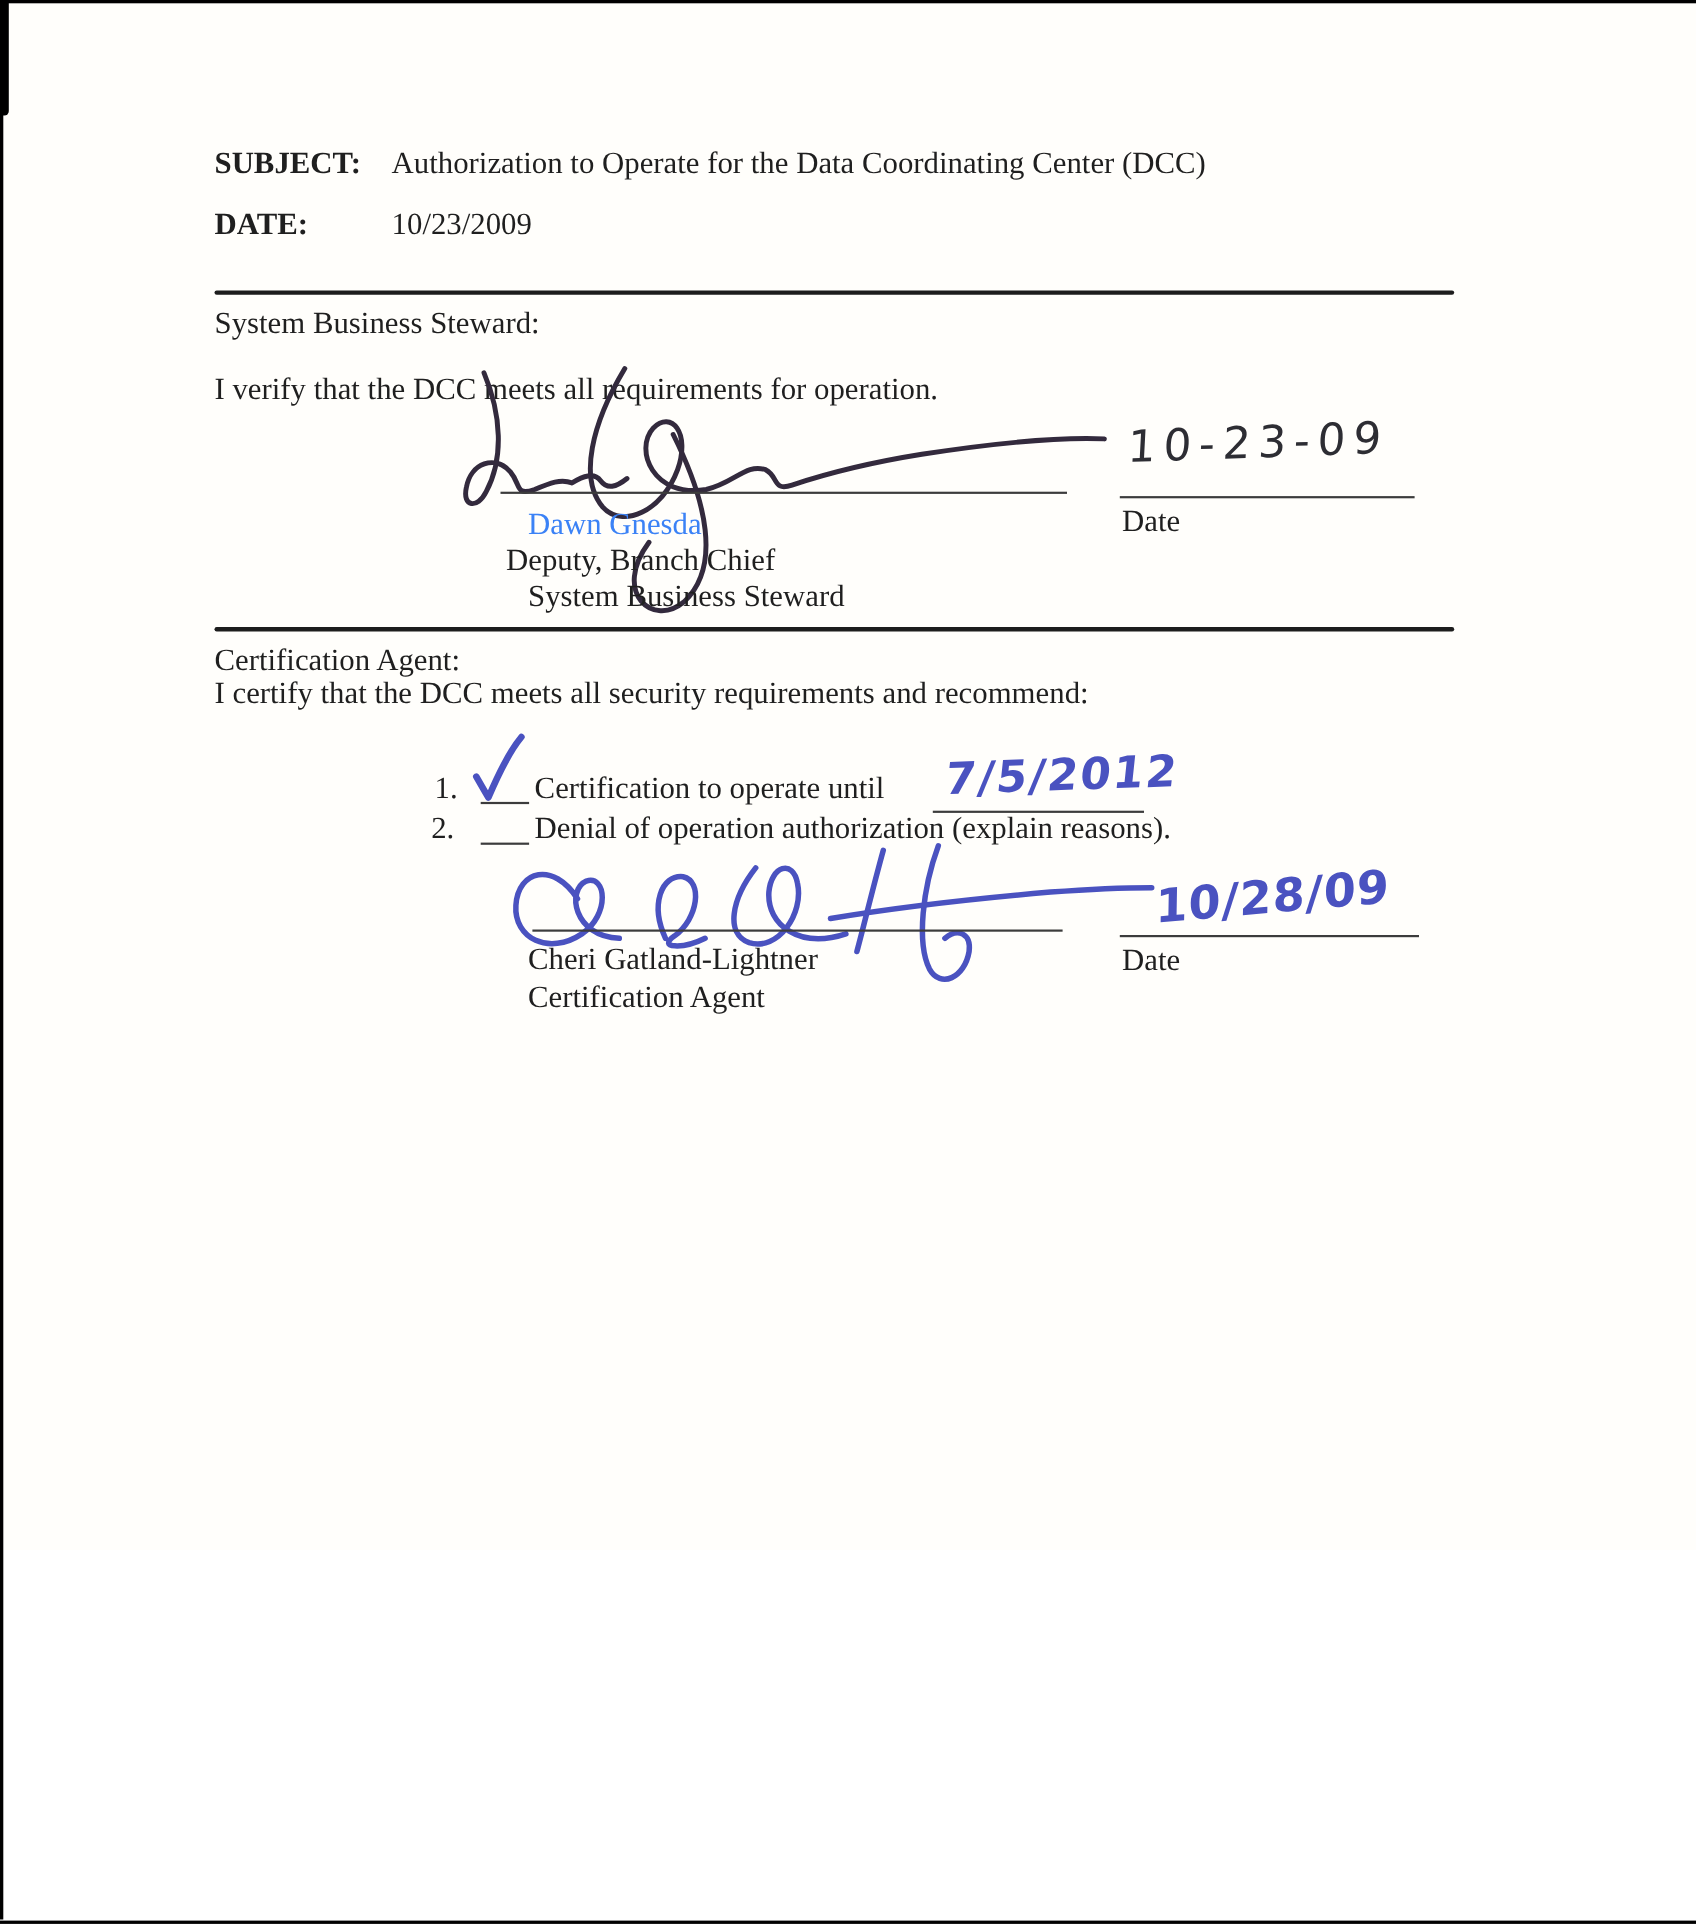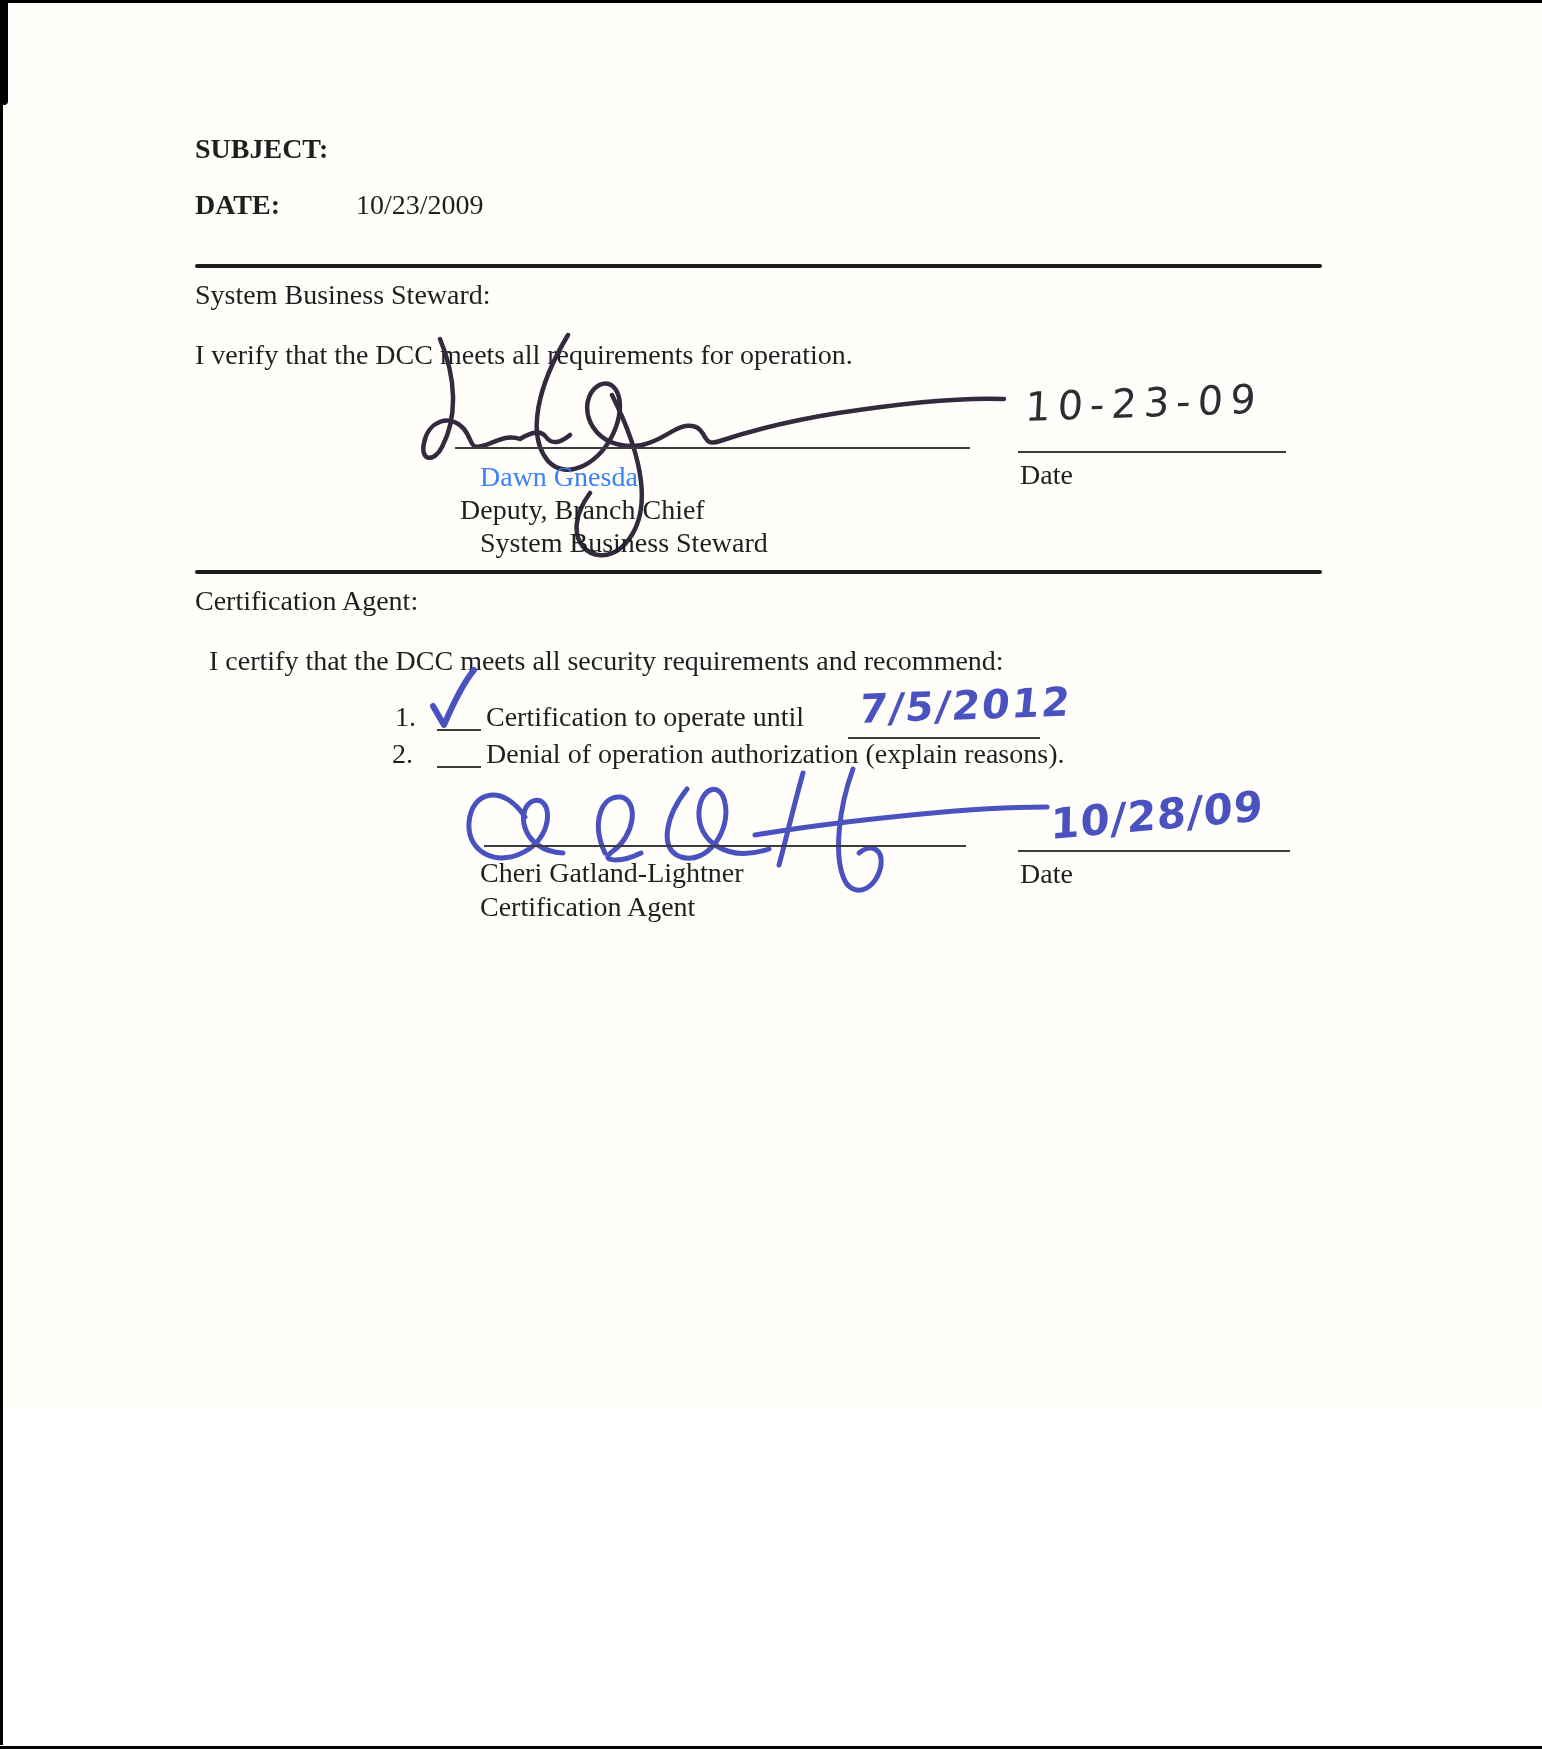--- a/index.html
+++ b/index.html
@@ -58,20 +58,21 @@
 <body>
 
 <div class="page">
 
   <div class="edge-top"></div>
   <div class="edge-left"></div>
   <div class="edge-left-corner"></div>
   <div class="edge-bottom"></div>
 
   <div class="txt bold" style="left:195px;top:133px;">SUBJECT:</div>
+  <div class="txt" style="left:356px;top:133px;">Authorization to Operate for the Data Coordinating Center (DCC)</div>
 
   <div class="txt bold" style="left:195px;top:189px;text-align:right;">DATE:</div>
   <div class="txt" style="left:356px;top:189px;">10/23/2009</div>
 
   <div class="rule" style="top:264px;"></div>
 
   <div class="txt" style="left:195px;top:279px;">System Business Steward:</div>
   <div class="txt" style="left:195px;top:339px;">I verify that the DCC meets all requirements for operation.</div>
 
   <svg style="left:398px;top:325px;" width="640" height="245" viewBox="0 0 640 245">
@@ -86,21 +87,21 @@
   <div class="sigline" style="left:1018px;top:451px;width:268px;"></div>
   <div class="txt" style="left:1020px;top:459px;">Date</div>
 
   <div class="txt" style="left:480px;top:461px;color:#3b82f6;">Dawn Gnesda</div>
   <div class="txt" style="left:460px;top:494px;">Deputy, Branch Chief</div>
   <div class="txt" style="left:480px;top:527px;">System Business Steward</div>
 
   <div class="rule" style="top:570px;"></div>
 
   <div class="txt" style="left:195px;top:585px;">Certification Agent:</div>
-  <div class="txt" style="left:195px;top:645px;margin-left:14px;">I certify that the DCC meets all security requirements and recommend:</div>
+  <div class="txt" style="left:195px;top:615px;">I certify that the DCC meets all security requirements and recommend:</div>
 
   <div class="txt" style="left:395px;top:701px;">1.</div>
   <div class="sigline" style="left:437px;top:729px;width:44px;"></div>
   <svg style="left:426px;top:666px;" width="60" height="66" viewBox="0 0 60 66">
     <path class="check-stroke" d="M 7 40 C 11 47 15 54 18 59 C 27 38 38 16 48 4"></path>
   </svg>
   <div class="txt" style="left:486px;top:701px;">Certification to operate until</div>
   <div class="hand-blue hand-until" style="left:857px;top:686px;">7/5/2012</div>
   <div class="sigline" style="left:848px;top:737px;width:192px;"></div>
 

